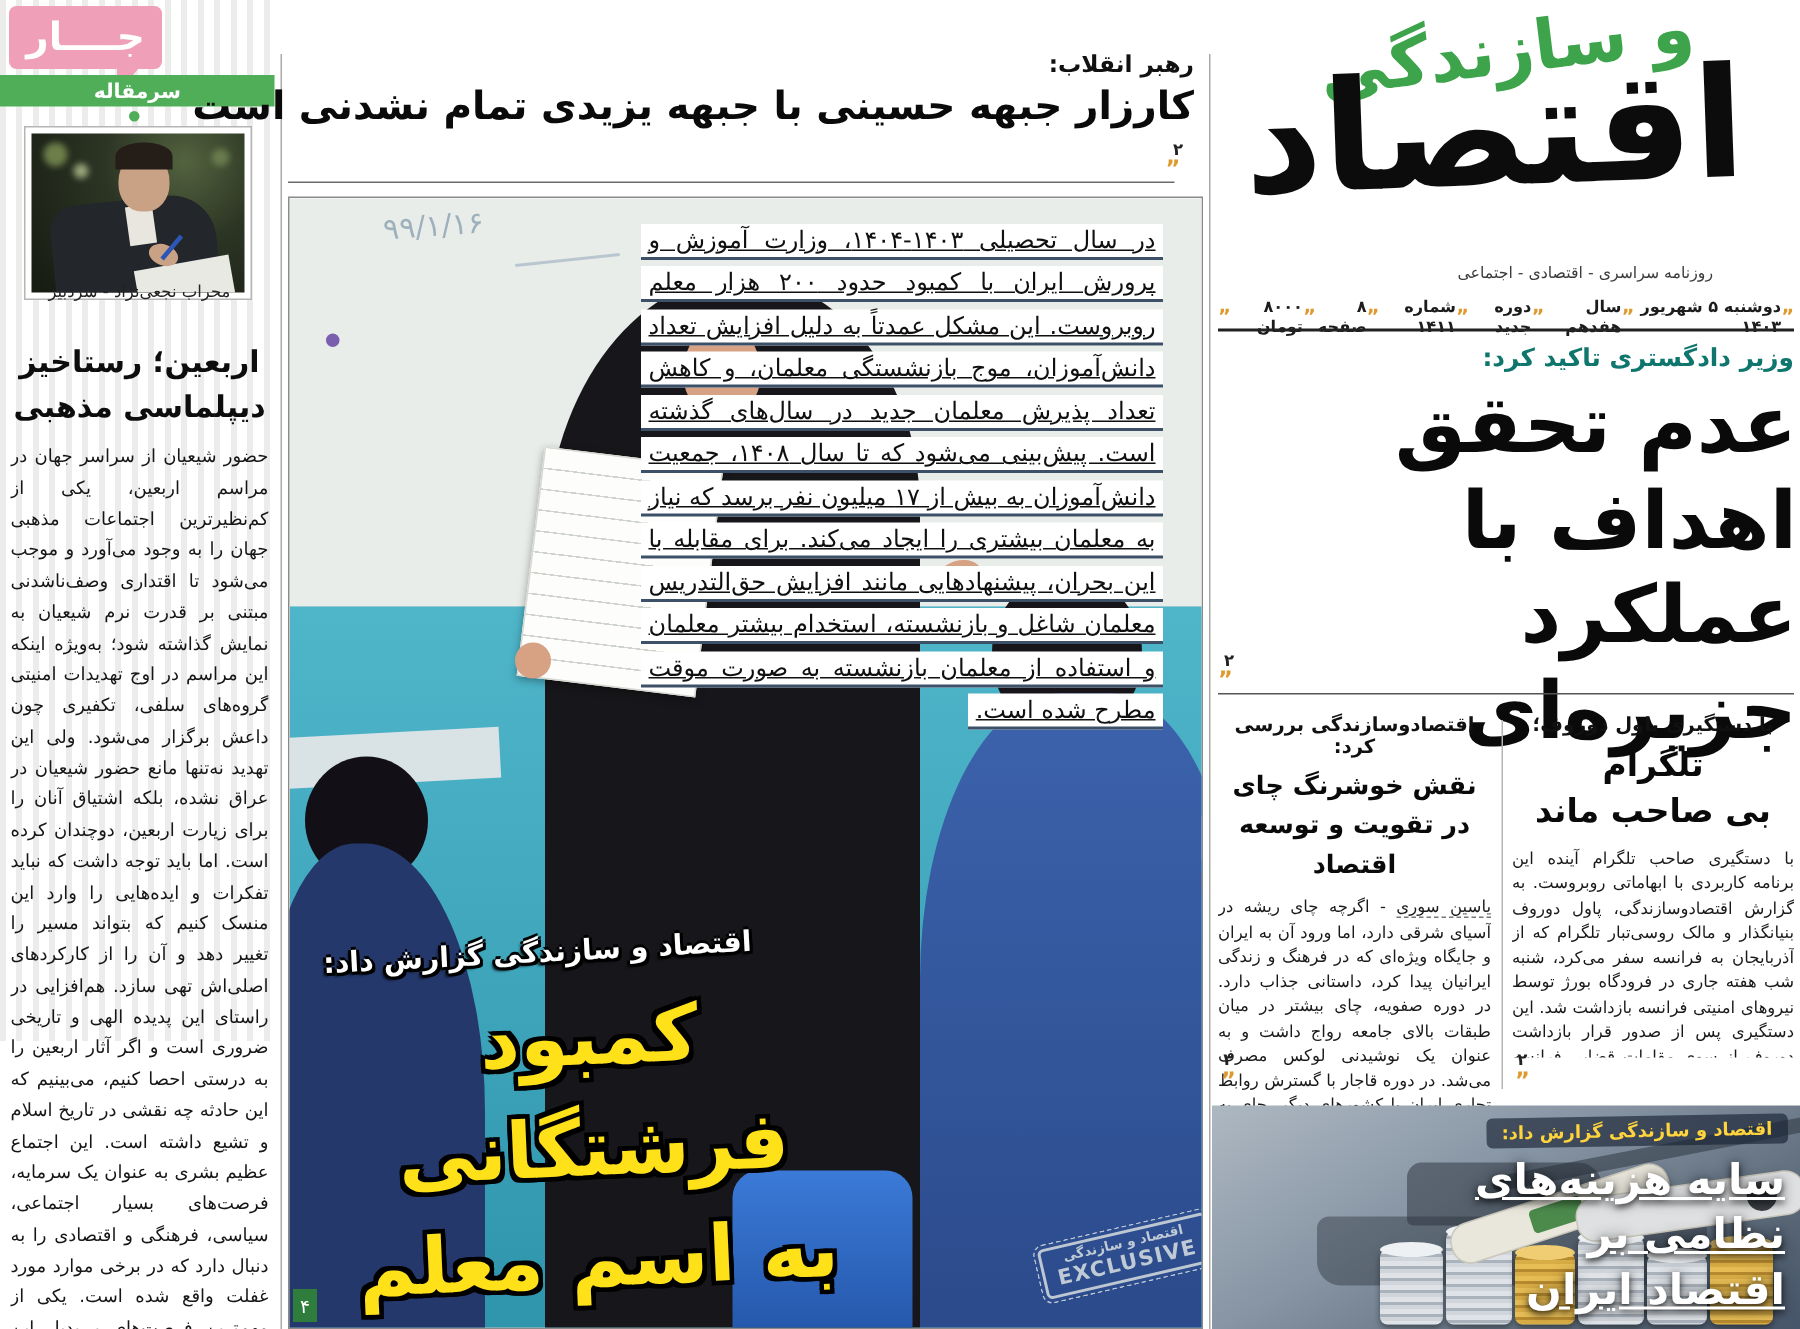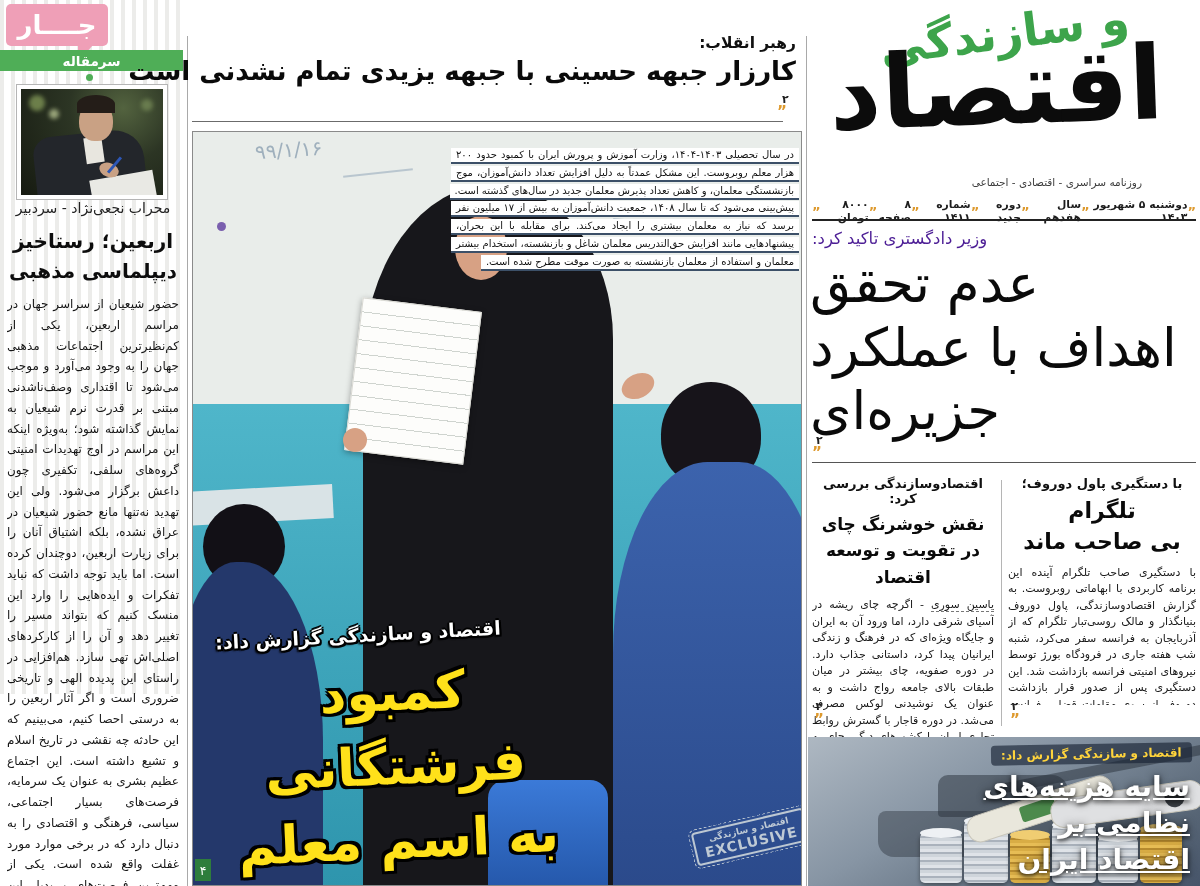--- a/index.html
+++ b/index.html
@@ -20,21 +20,21 @@
   .editor-photo{position:relative;width:100%;height:100%;overflow:hidden;
     background:radial-gradient(circle at 72% 18%,#53633f 0%,#2c3524 40%,#161a11 100%);}
   .bokeh{position:absolute;border-radius:50%;filter:blur(2px);opacity:.7;}
   .ep-head{position:absolute;left:58px;top:12px;width:34px;height:40px;border-radius:50% 50% 45% 45%;background:#c9a184;}
   .ep-hair{position:absolute;left:56px;top:6px;width:38px;height:18px;border-radius:50% 50% 0 0;background:#241d18;}
   .ep-body{position:absolute;left:14px;top:44px;width:110px;height:70px;border-radius:18px 30px 0 0;background:#23262b;transform:rotate(-6deg);}
   .ep-shirt{position:absolute;left:64px;top:48px;width:18px;height:26px;background:#e8e6df;transform:rotate(-8deg);}
   .ep-paper{position:absolute;left:70px;top:86px;width:64px;height:26px;background:#e9e9e4;transform:rotate(-10deg);}
   .ep-hand{position:absolute;left:78px;top:74px;width:20px;height:14px;border-radius:50%;background:#c9a184;transform:rotate(20deg);}
   .ep-pen{position:absolute;left:92px;top:66px;width:3px;height:20px;background:#2d56b5;transform:rotate(40deg);}
-  .editor-caption{left:8px;top:200px;width:170px;font-size:14px;color:#222;text-align:center;}
+  .editor-caption{left:8px;top:188px;width:170px;font-size:11px;color:#222;text-align:center;}
   .editorial-title{left:6px;top:226px;width:174px;font-size:20px;font-weight:bold;color:#0d0d0d;text-align:center;line-height:1.5;}
   .editorial-body{left:7px;top:294px;width:172px;height:592px;font-size:12px;line-height:1.73;
     text-align:justify;color:#161616;overflow:hidden;}
 
   
   .vline{width:1px;background:#a9a9a9;}
   .hline{height:1px;background:#6b6b6b;}
 
   
   .top-kicker{left:188px;top:34px;width:608px;text-align:right;padding-right:14px;font-size:15.5px;font-weight:bold;color:#111;}
@@ -61,21 +61,21 @@
   .student-left-head{left:10px;top:372px;width:82px;height:85px;border-radius:50%;background:#121016;}
   .student-left-shirt{left:-15px;top:430px;width:145px;height:325px;background:#24386b;border-radius:40% 55% 0 0;}
   .desk-right{left:500px;top:408px;width:118px;height:30px;background:#e3e9ec;transform:rotate(4deg);}
   .chair-wood1{left:532px;top:452px;width:10px;height:150px;background:#b5854f;transform:rotate(4deg);}
   .chair-wood2{left:560px;top:448px;width:62px;height:12px;background:#caa05f;transform:rotate(4deg);}
   .student-right-head{left:468px;top:250px;width:100px;height:105px;background:#17141a;border-radius:50% 50% 46% 46%;}
   .student-right-shirt{left:420px;top:330px;width:210px;height:425px;
     background:linear-gradient(#3c63ad,#2b4a8b);border-radius:45% 40% 0 0;}
   .backpack{left:295px;top:648px;width:120px;height:107px;background:linear-gradient(#3b7ad8,#2558ab);border-radius:18px 18px 0 0;}
 
-  .lead-strips{right:2px;top:14px;width:348px;font-size:10px;line-height:1.78;text-align:justify;color:#101010;}
+  .lead-strips{right:26px;top:14px;width:348px;font-size:16px;line-height:1.78;text-align:justify;color:#101010;text-decoration:underline;}
   .lead-strips span{background:#fff;padding:1px 5px 2px;border-bottom:2px solid #3c5068;
     -webkit-box-decoration-break:clone;box-decoration-break:clone;}
   .photo-kicker{left:22px;top:492px;font-size:19px;font-weight:bold;color:#fff;transform:rotate(-3deg);
     text-shadow:-2px 0 0 #000,2px 0 0 #000,0 -2px 0 #000,0 2px 0 #000,2px 2px 0 #000,-2px 2px 2px #000;}
   .photo-headline{left:15px;top:524px;width:375px;text-align:center;transform:rotate(-2.5deg);
     color:#ffe11a;font-size:52px;font-weight:bold;line-height:1.42;
     text-shadow:-3px 0 0 #000,3px 0 0 #000,0 -3px 0 #000,0 3px 0 #000,3px 3px 0 #000,-3px 3px 0 #000,-3px -3px 0 #000,3px -3px 0 #000;}
   .stamp{left:500px;top:688px;transform:rotate(-13deg);border:2px solid #c9d2d8;outline:1px dashed #c9d2d8;outline-offset:2px;
     border-radius:4px;padding:2px 8px;text-align:center;color:#ccd5db;opacity:.92;}
   .stamp-fa{font-size:9px;font-weight:bold;}
@@ -84,22 +84,22 @@
     display:flex;align-items:center;justify-content:center;}
 
   
   .masthead-green{right:70px;top:6px;font-size:46px;font-weight:bold;color:#3da44b;transform:rotate(-7deg);}
   .masthead-black{right:36px;top:38px;font-size:102px;font-weight:bold;color:#0c0c0c;line-height:1;transform:rotate(-2deg);}
   .masthead-tagline{right:58px;top:176px;font-size:10.5px;color:#3c3c3c;}
   .dateline{left:812px;top:198px;width:384px;display:flex;justify-content:space-between;align-items:center;
     font-size:10.8px;font-weight:bold;color:#1c1c1c;}
   .dateline .ref-q{font-size:13px;}
   .date-rule{left:812px;top:219px;width:384px;height:2px;background:#222;}
-  .lead-kicker{left:812px;top:229px;width:384px;text-align:left;font-size:16.5px;font-weight:normal;color:#4c1d95;}
-  .lead-headline{left:810px;top:252px;width:388px;text-align:left;font-size:53px;font-weight:normal;
+  .lead-kicker{left:812px;top:229px;width:384px;text-align:right;font-size:16.5px;font-weight:bold;color:#0f766e;}
+  .lead-headline{left:810px;top:252px;width:388px;text-align:right;font-size:53px;font-weight:bold;
     color:#0a0a0a;line-height:1.2;letter-spacing:-1px;}
 
   .news-col{top:476px;height:252px;}
   .col-kicker{text-align:center;font-size:13px;font-weight:bold;color:#111;}
   .col-headline{text-align:center;font-size:17px;font-weight:bold;color:#0a0a0a;line-height:1.55;margin-top:5px;letter-spacing:-0.4px;}
   .col-headline.big{font-size:22px;line-height:1.4;}
   .col-body{font-size:11px;line-height:1.5;text-align:justify;color:#191919;margin-top:7px;overflow:hidden;}
   .byline{border-bottom:1px dashed #777;}
   .colref{position:absolute;left:2px;bottom:0;text-align:center;}
 

